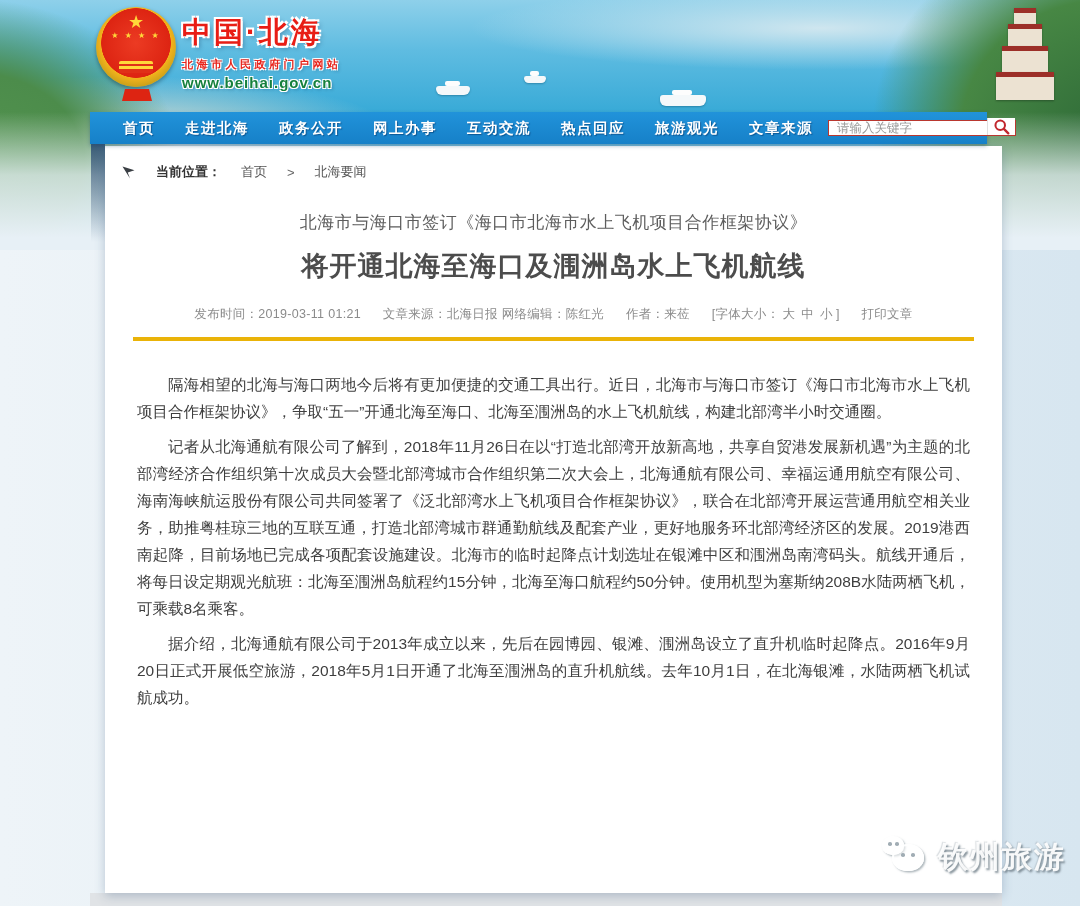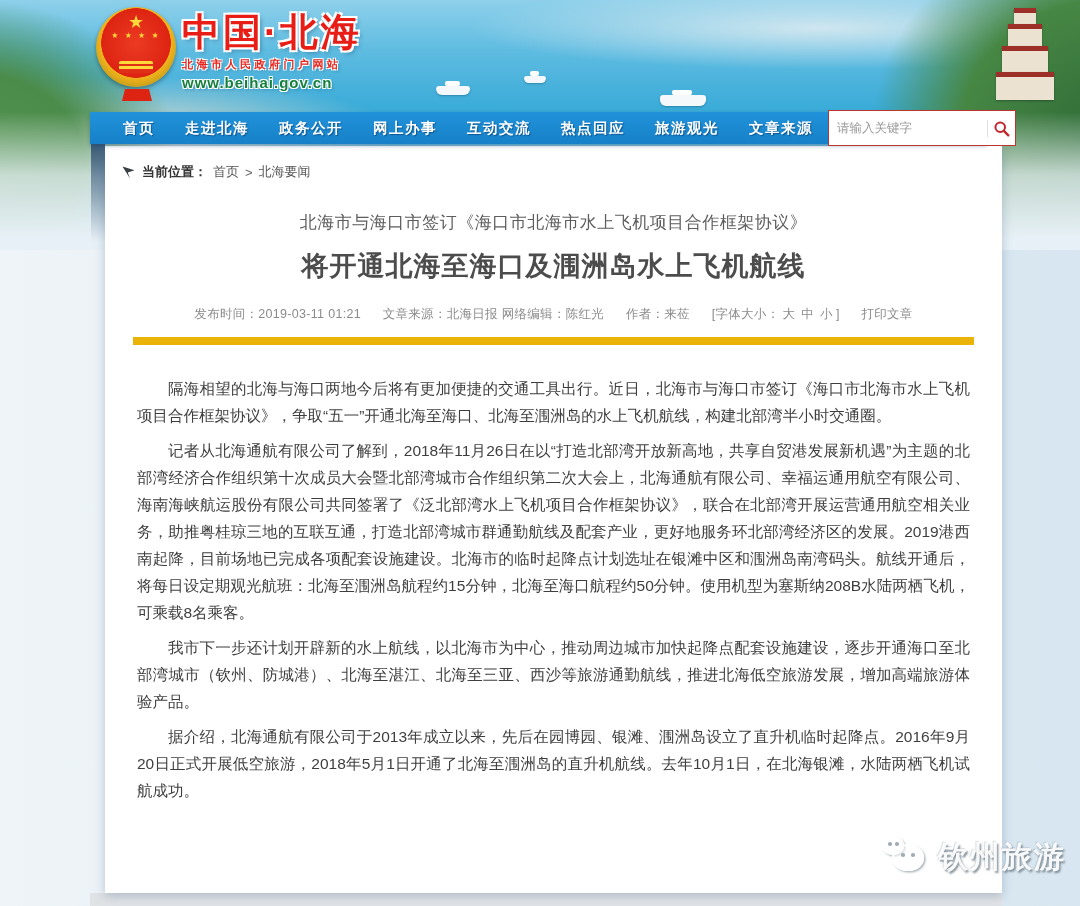--- a/index.html
+++ b/index.html
@@ -43,21 +43,21 @@
     position:relative; box-shadow:0 2px 4px rgba(0,0,0,.35);
   }
   .emblem-star-big{ position:absolute; top:6px; left:50%; transform:translateX(-50%); color:#ffd83a; font-size:18px; line-height:18px;}
   .emblem-stars{ position:absolute; top:24px; left:50%; transform:translateX(-50%); color:#ffd83a; font-size:8px; letter-spacing:2px; white-space:nowrap;}
   .emblem-gate{ position:absolute; bottom:14px; left:50%; transform:translateX(-50%); width:34px; height:12px;
     background:linear-gradient(180deg,#ffd83a 0 3px, #e03018 3px 5px, #ffd83a 5px 8px, #e03018 8px 12px); border-radius:2px;}
   .emblem-base{ width:30px; height:12px; margin:2px auto 0; background:#dd2412; clip-path:polygon(10% 0,90% 0,100% 100%,0 100%); }
 
   .brand{ position:absolute; top:10px; left:182px; cursor:pointer; }
   .brand-title{
-    font-size:38px; font-weight:bold; color:#e81d15; letter-spacing:3px; line-height:44px;
+    font-size:29px; font-weight:bold; color:#e81d15; letter-spacing:3px; line-height:44px;
     text-shadow:-2px -2px 0 #fff, 2px -2px 0 #fff, -2px 2px 0 #fff, 2px 2px 0 #fff, 3px 3px 4px rgba(0,40,80,.35);
   }
   .brand-sub{
     margin-top:3px; font-size:11px; font-weight:bold; color:#e8251c; letter-spacing:3.5px;
     text-shadow:-1px -1px 0 #fff, 1px -1px 0 #fff, -1px 1px 0 #fff, 1px 1px 0 #fff, 2px 2px 3px rgba(0,40,80,.3);
   }
   .brand-url{
     margin-top:2px; font-size:15px; font-weight:bold; color:#15803d; letter-spacing:1px;
     text-shadow:-1px -1px 0 #fff, 1px -1px 0 #fff, -1px 1px 0 #fff, 1px 1px 0 #fff, 2px 2px 3px rgba(0,40,80,.3);
   }
@@ -67,47 +67,47 @@
     position:absolute; top:112px; left:90px; width:897px; height:32px;
     background:linear-gradient(180deg,#2193da 0%, #1680c8 100%);
     display:flex; align-items:center; padding:0 8px 0 18px;
     box-shadow:0 2px 4px rgba(20,60,110,.35); z-index:3;
   }
   .nav-item{
     color:#fff; font-size:14.5px; font-weight:bold; letter-spacing:1.5px;
     padding:0 15px; cursor:pointer; white-space:nowrap;
     text-shadow:1px 1px 1px rgba(0,50,100,.55);
   }
-  .search-box{ margin-left:auto; display:flex; align-items:center; height:36px; background:#fff; border:1px solid #b9372f; }
+  .search-box{ margin-left:auto; display:flex; align-items:flex-end; height:16px; background:#fff; border:1px solid #b9372f; }
   .search-input{
     width:158px; border:none; outline:none; padding:0 8px; font-size:12.5px; color:#444;
     font-family:"Liberation Sans", sans-serif;
   }
   .search-input::placeholder{ color:#9a9a9a; }
   .search-btn{ width:28px; border:none; background:#fff; border-left:1px solid #e0e0e0; display:flex; align-items:center; justify-content:center; cursor:pointer; }
 
   
   .card{
     position:absolute; top:146px; left:105px; width:897px; height:747px;
     background:#fff; z-index:2;
     box-shadow:0 3px 10px rgba(60,90,125,.30);
   }
-  .breadcrumb{ display:flex; align-items:center; gap:6px; padding:17px 0 0 16px; font-size:13px; color:#4a4a4a; }
+  .breadcrumb{ display:flex; align-items:center; gap:20px; padding:17px 0 0 16px; font-size:13px; color:#4a4a4a; }
   .breadcrumb .bc-label{ font-weight:bold; color:#333; }
   .breadcrumb .bc-link{ color:#555; cursor:pointer; }
   .breadcrumb .bc-sep{ color:#666; }
 
   .title-block{ margin-top:30px; text-align:center; padding:0 28px; }
   .article-subtitle{ font-size:17px; color:#5d5d5d; letter-spacing:.5px; }
   .article-title{ margin-top:14px; font-size:27px; font-weight:bold; color:#4c4c4c; letter-spacing:1px; }
 
   .meta-row{
     margin:22px 28px 0; padding-bottom:14px; text-align:center;
     font-size:12.5px; color:#8b8b8b; letter-spacing:.3px;
-    border-bottom:8px solid #eab308;
+    border-bottom:4px solid #eab308;
   }
   .meta-row span{ margin:0 9px; }
   .meta-clickable{ cursor:pointer; }
 
   .article-body{ padding:30px 32px 0 32px; }
   .article-body p{
     font-size:15.5px; color:#3e3e3e; line-height:27px; text-indent:2em;
     margin-bottom:8px; text-align:justify;
   }
 
@@ -206,21 +206,20 @@
     <span>作者：来莅</span>
     <span style="margin:0 9px 0 9px;">
       <span style="margin:0;">[字体大小：</span><span class="meta-clickable" style="margin:0 3px;">大</span><span class="meta-clickable" style="margin:0 3px;">中</span><span class="meta-clickable" style="margin:0 3px;">小</span><span style="margin:0;">]</span>
     </span>
     <span class="meta-clickable">打印文章</span>
   </div>
 
   <div class="article-body">
     <p>隔海相望的北海与海口两地今后将有更加便捷的交通工具出行。近日，北海市与海口市签订《海口市北海市水上飞机项目合作框架协议》，争取“五一”开通北海至海口、北海至涠洲岛的水上飞机航线，构建北部湾半小时交通圈。</p>
     <p>记者从北海通航有限公司了解到，2018年11月26日在以“打造北部湾开放新高地，共享自贸港发展新机遇”为主题的北部湾经济合作组织第十次成员大会暨北部湾城市合作组织第二次大会上，北海通航有限公司、幸福运通用航空有限公司、海南海峡航运股份有限公司共同签署了《泛北部湾水上飞机项目合作框架协议》，联合在北部湾开展运营通用航空相关业务，助推粤桂琼三地的互联互通，打造北部湾城市群通勤航线及配套产业，更好地服务环北部湾经济区的发展。2019港西南起降，目前场地已完成各项配套设施建设。北海市的临时起降点计划选址在银滩中区和涠洲岛南湾码头。航线开通后，将每日设定期观光航班：北海至涠洲岛航程约15分钟，北海至海口航程约50分钟。使用机型为塞斯纳208B水陆两栖飞机，可乘载8名乘客。</p>
-    <p>我市下一步还计划开辟新的水上航线，以北海市为中心，推动周边城市加快起降点配套设施建设，逐步开通海口至北部湾城市（钦州、防城港）、北海至湛江、北海至三亚、西沙等旅游通勤航线，推进北海低空旅游发展，增加高端旅游体验产品。</p>
     <p>据介绍，北海通航有限公司于2013年成立以来，先后在园博园、银滩、涠洲岛设立了直升机临时起降点。2016年9月20日正式开展低空旅游，2018年5月1日开通了北海至涠洲岛的直升机航线。去年10月1日，在北海银滩，水陆两栖飞机试航成功。</p>
   </div>
 
 </div>
 
 <div class="watermark">
   <div class="wm-icon">
     <div class="wm-bubble small">
       <div class="wm-eye" style="left:6px; top:6px;"></div>
       <div class="wm-eye" style="left:13px; top:6px;"></div>

